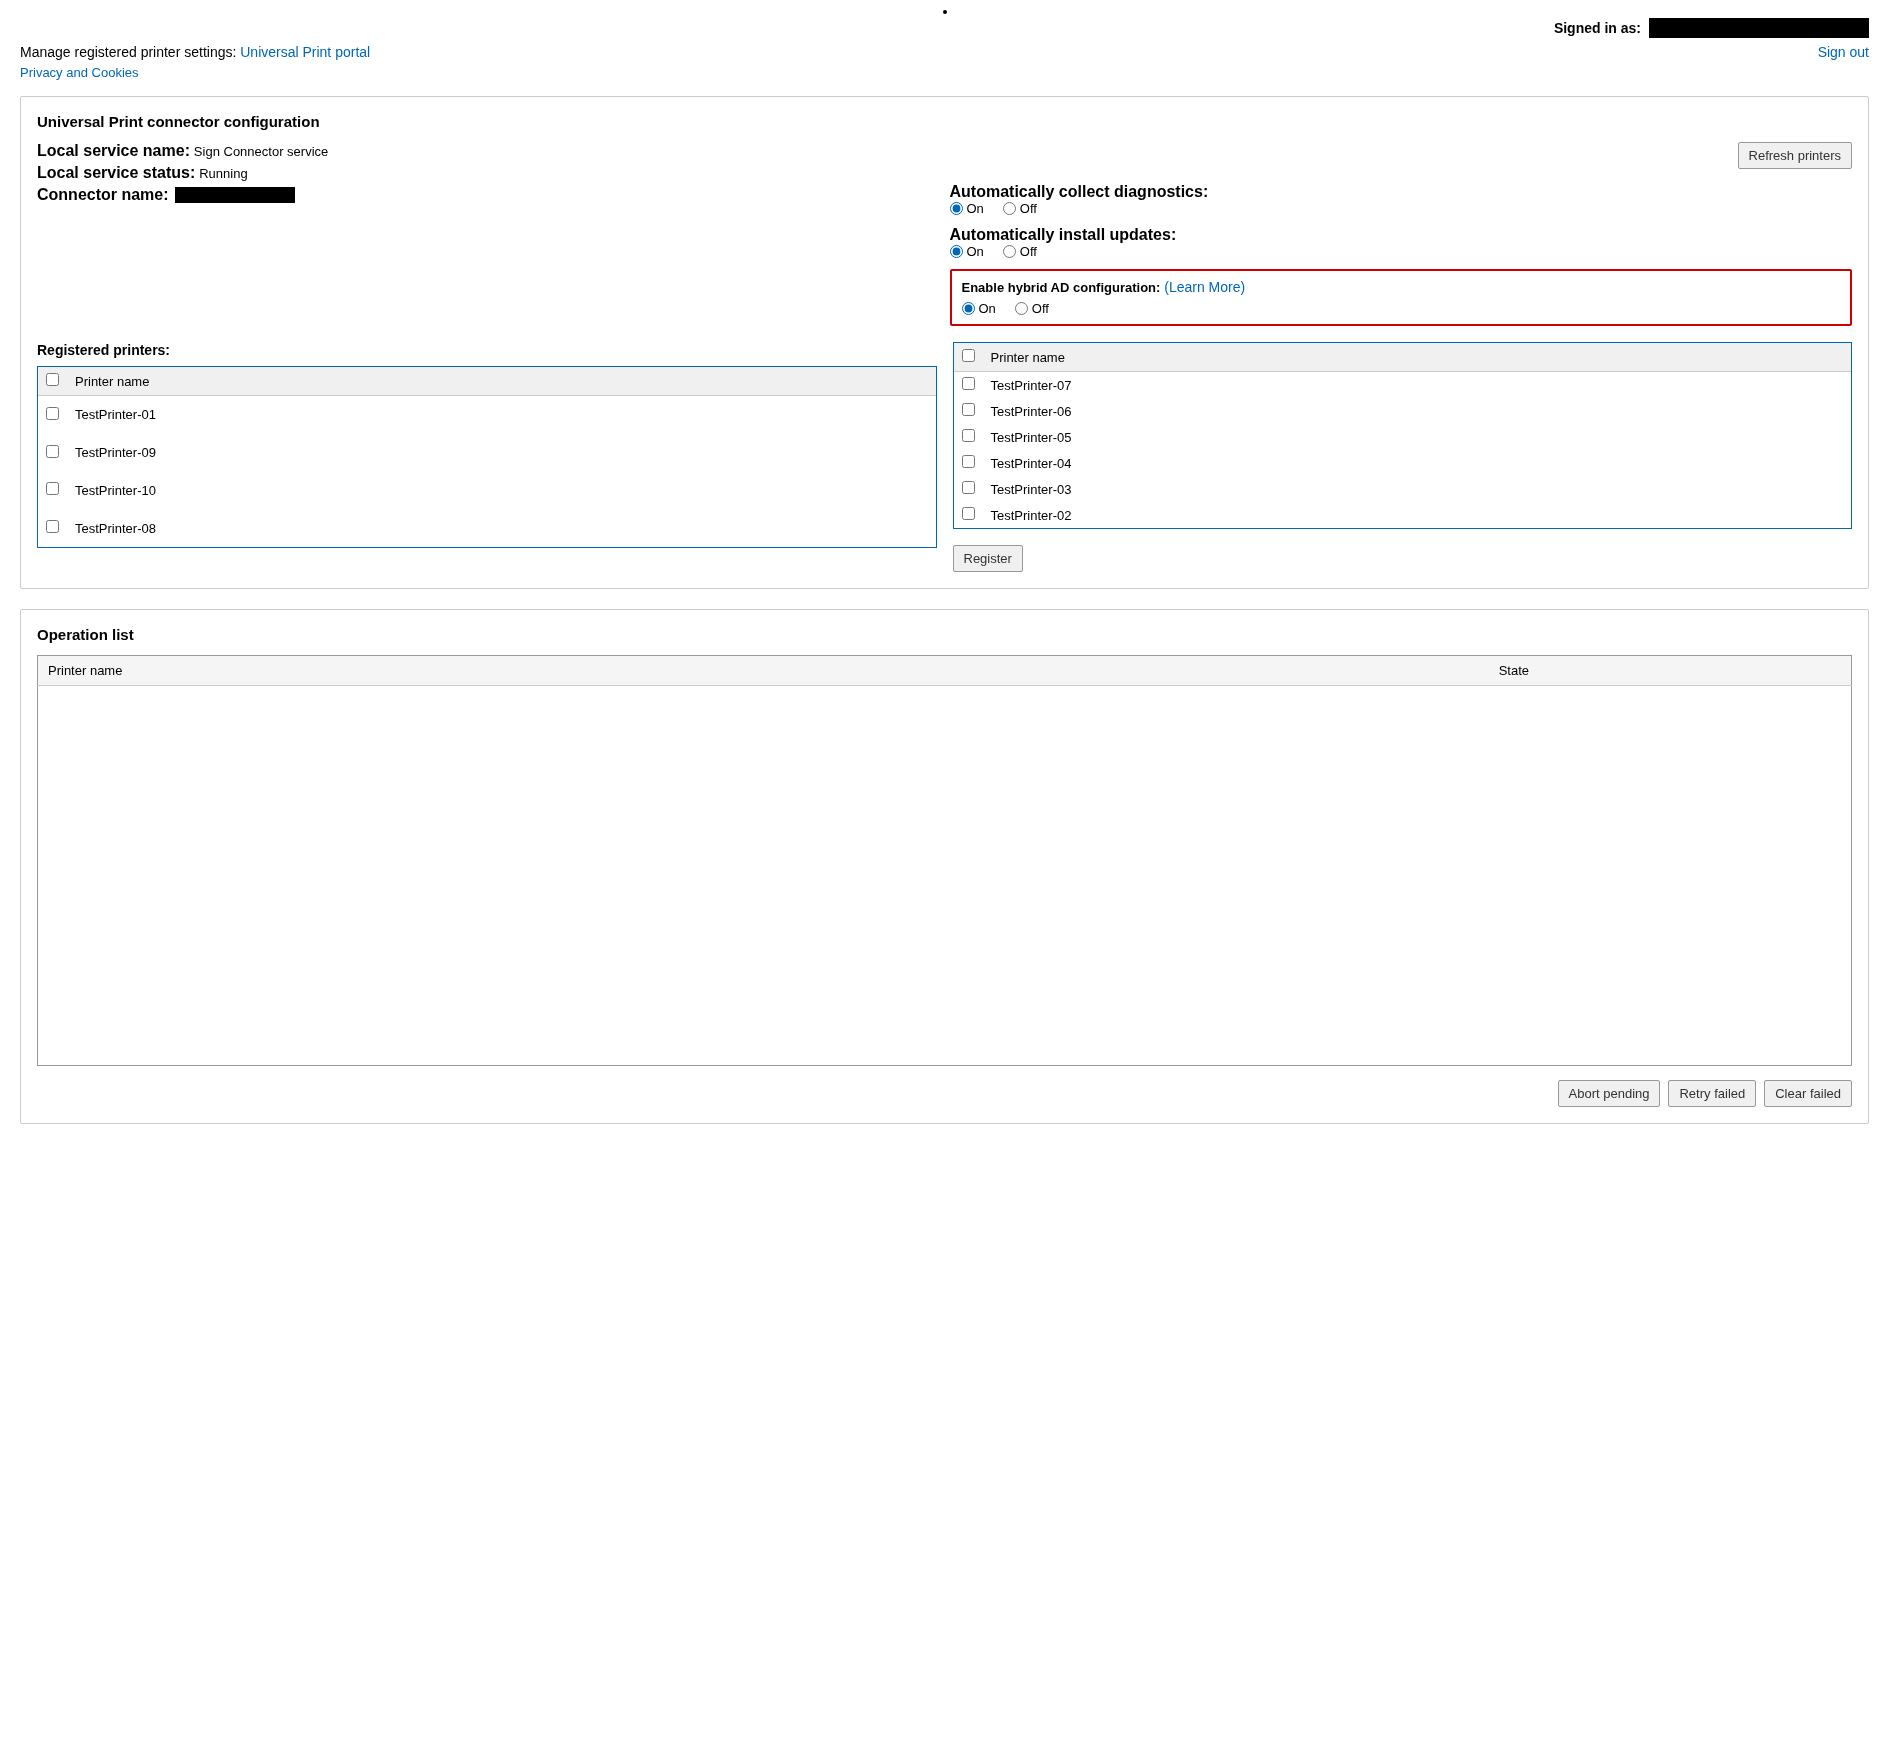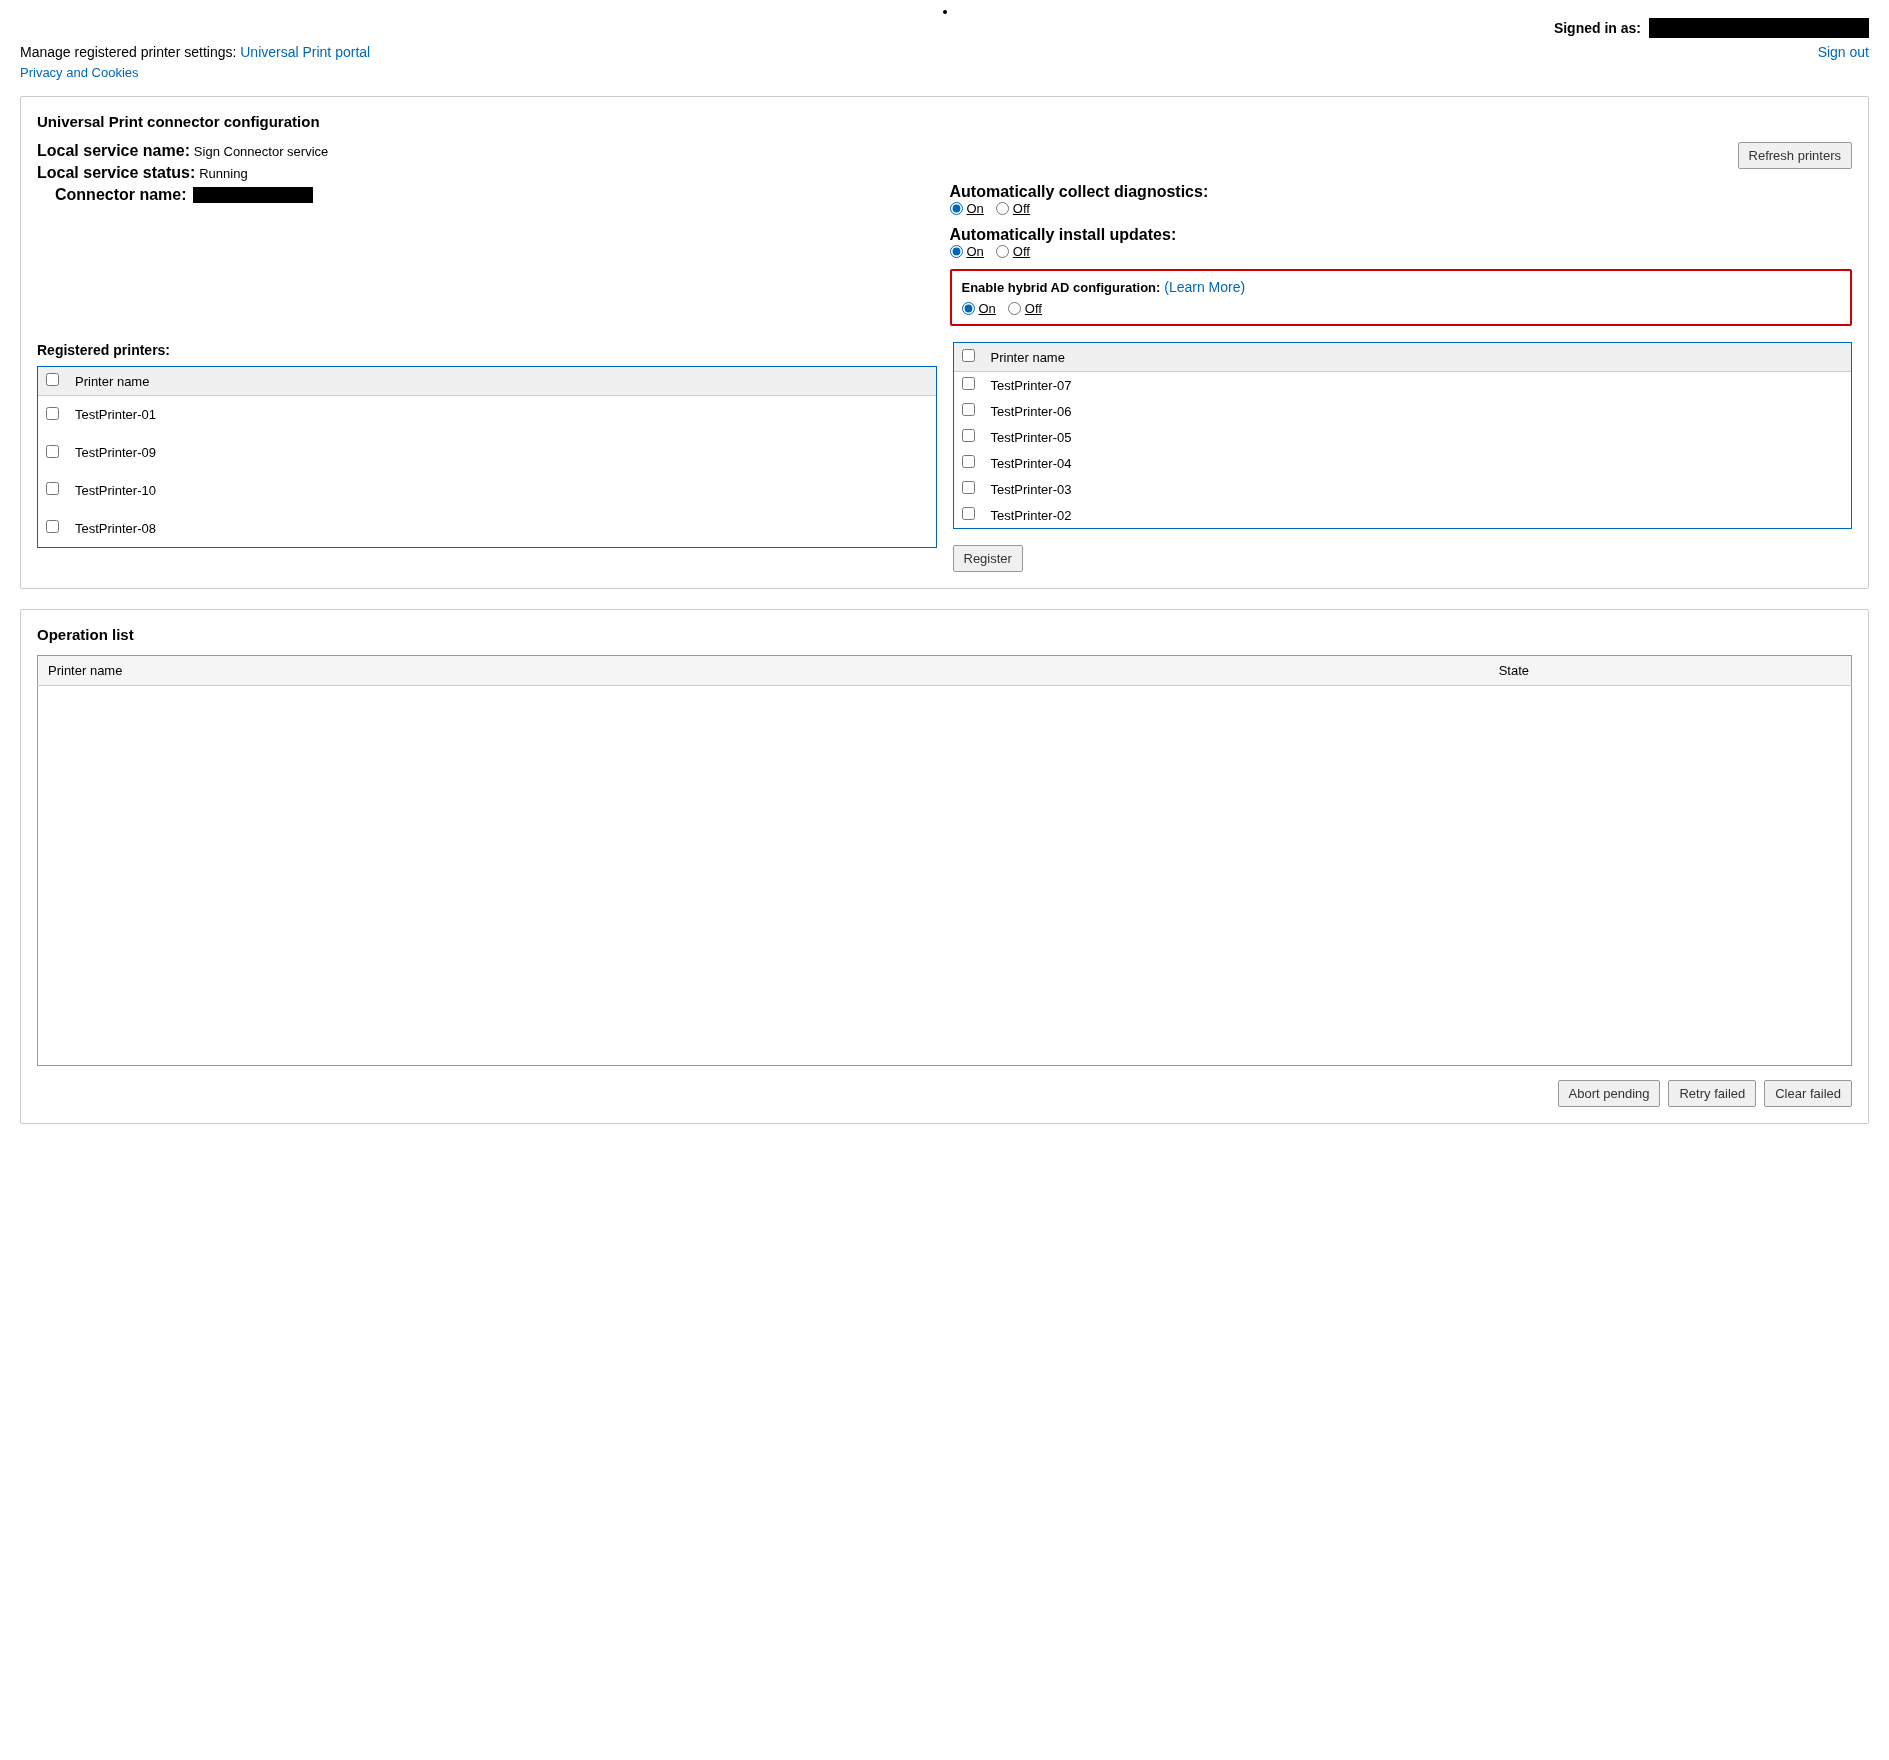--- a/index.html
+++ b/index.html
@@ -92,23 +92,22 @@
     }
     .redacted-box {
       background: #000;
       width: 120px;
       height: 16px;
       display: inline-block;
       vertical-align: middle;
     }
     .radio-group {
       display: flex;
-      gap: 12px;
-      font-size: 13px;
-      text-decoration: underline;
+      gap: 19px;
+      font-size: 13px;
     }
     .radio-group label {
       display: flex;
       align-items: center;
       gap: 4px;
       cursor: pointer;
     }
     .hybrid-box {
       border: 2px solid #c00;
       padding: 8px 10px;
@@ -270,21 +269,21 @@
 
     <div class="config-left">
       <div>
         <span class="config-label">Local service name:</span>
         <span class="config-value">Sign Connector service</span>
       </div>
       <div>
         <span class="config-label">Local service status:</span>
         <span class="config-value">Running</span>
       </div>
-      <div style="display:flex; align-items:center; gap:6px;margin-left:18px;">
+      <div style="display:flex; align-items:center; gap:6px;">
         <span class="config-label">Connector name:</span>
         <span class="redacted-box"></span>
       </div>
     </div>
 
     <div class="config-right">
       <div class="refresh-btn-row">
         <button class="btn">Refresh printers</button>
       </div>
 

